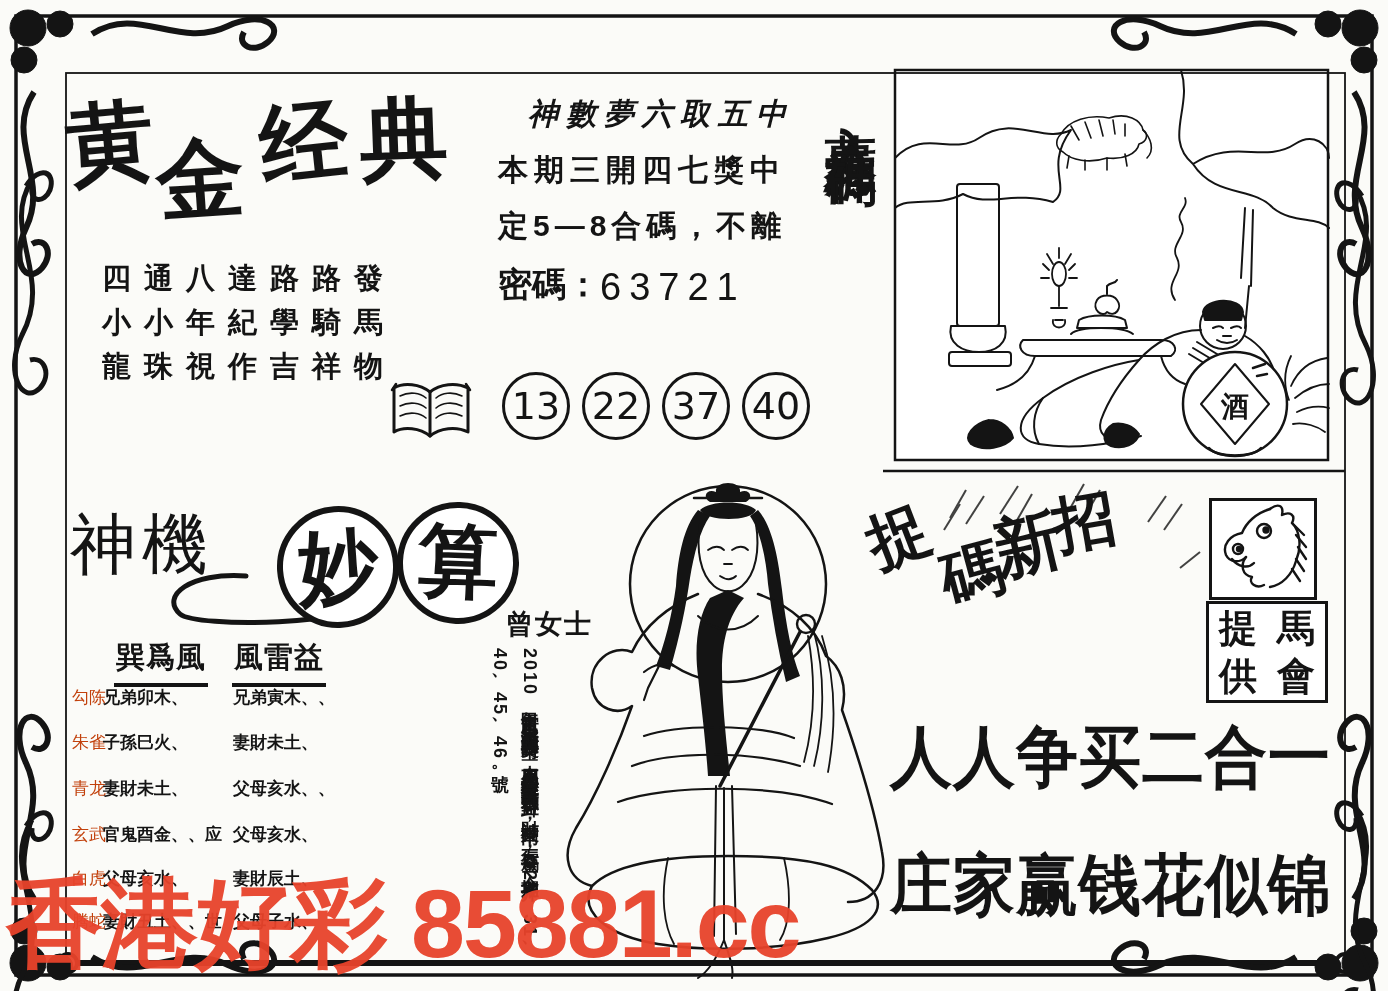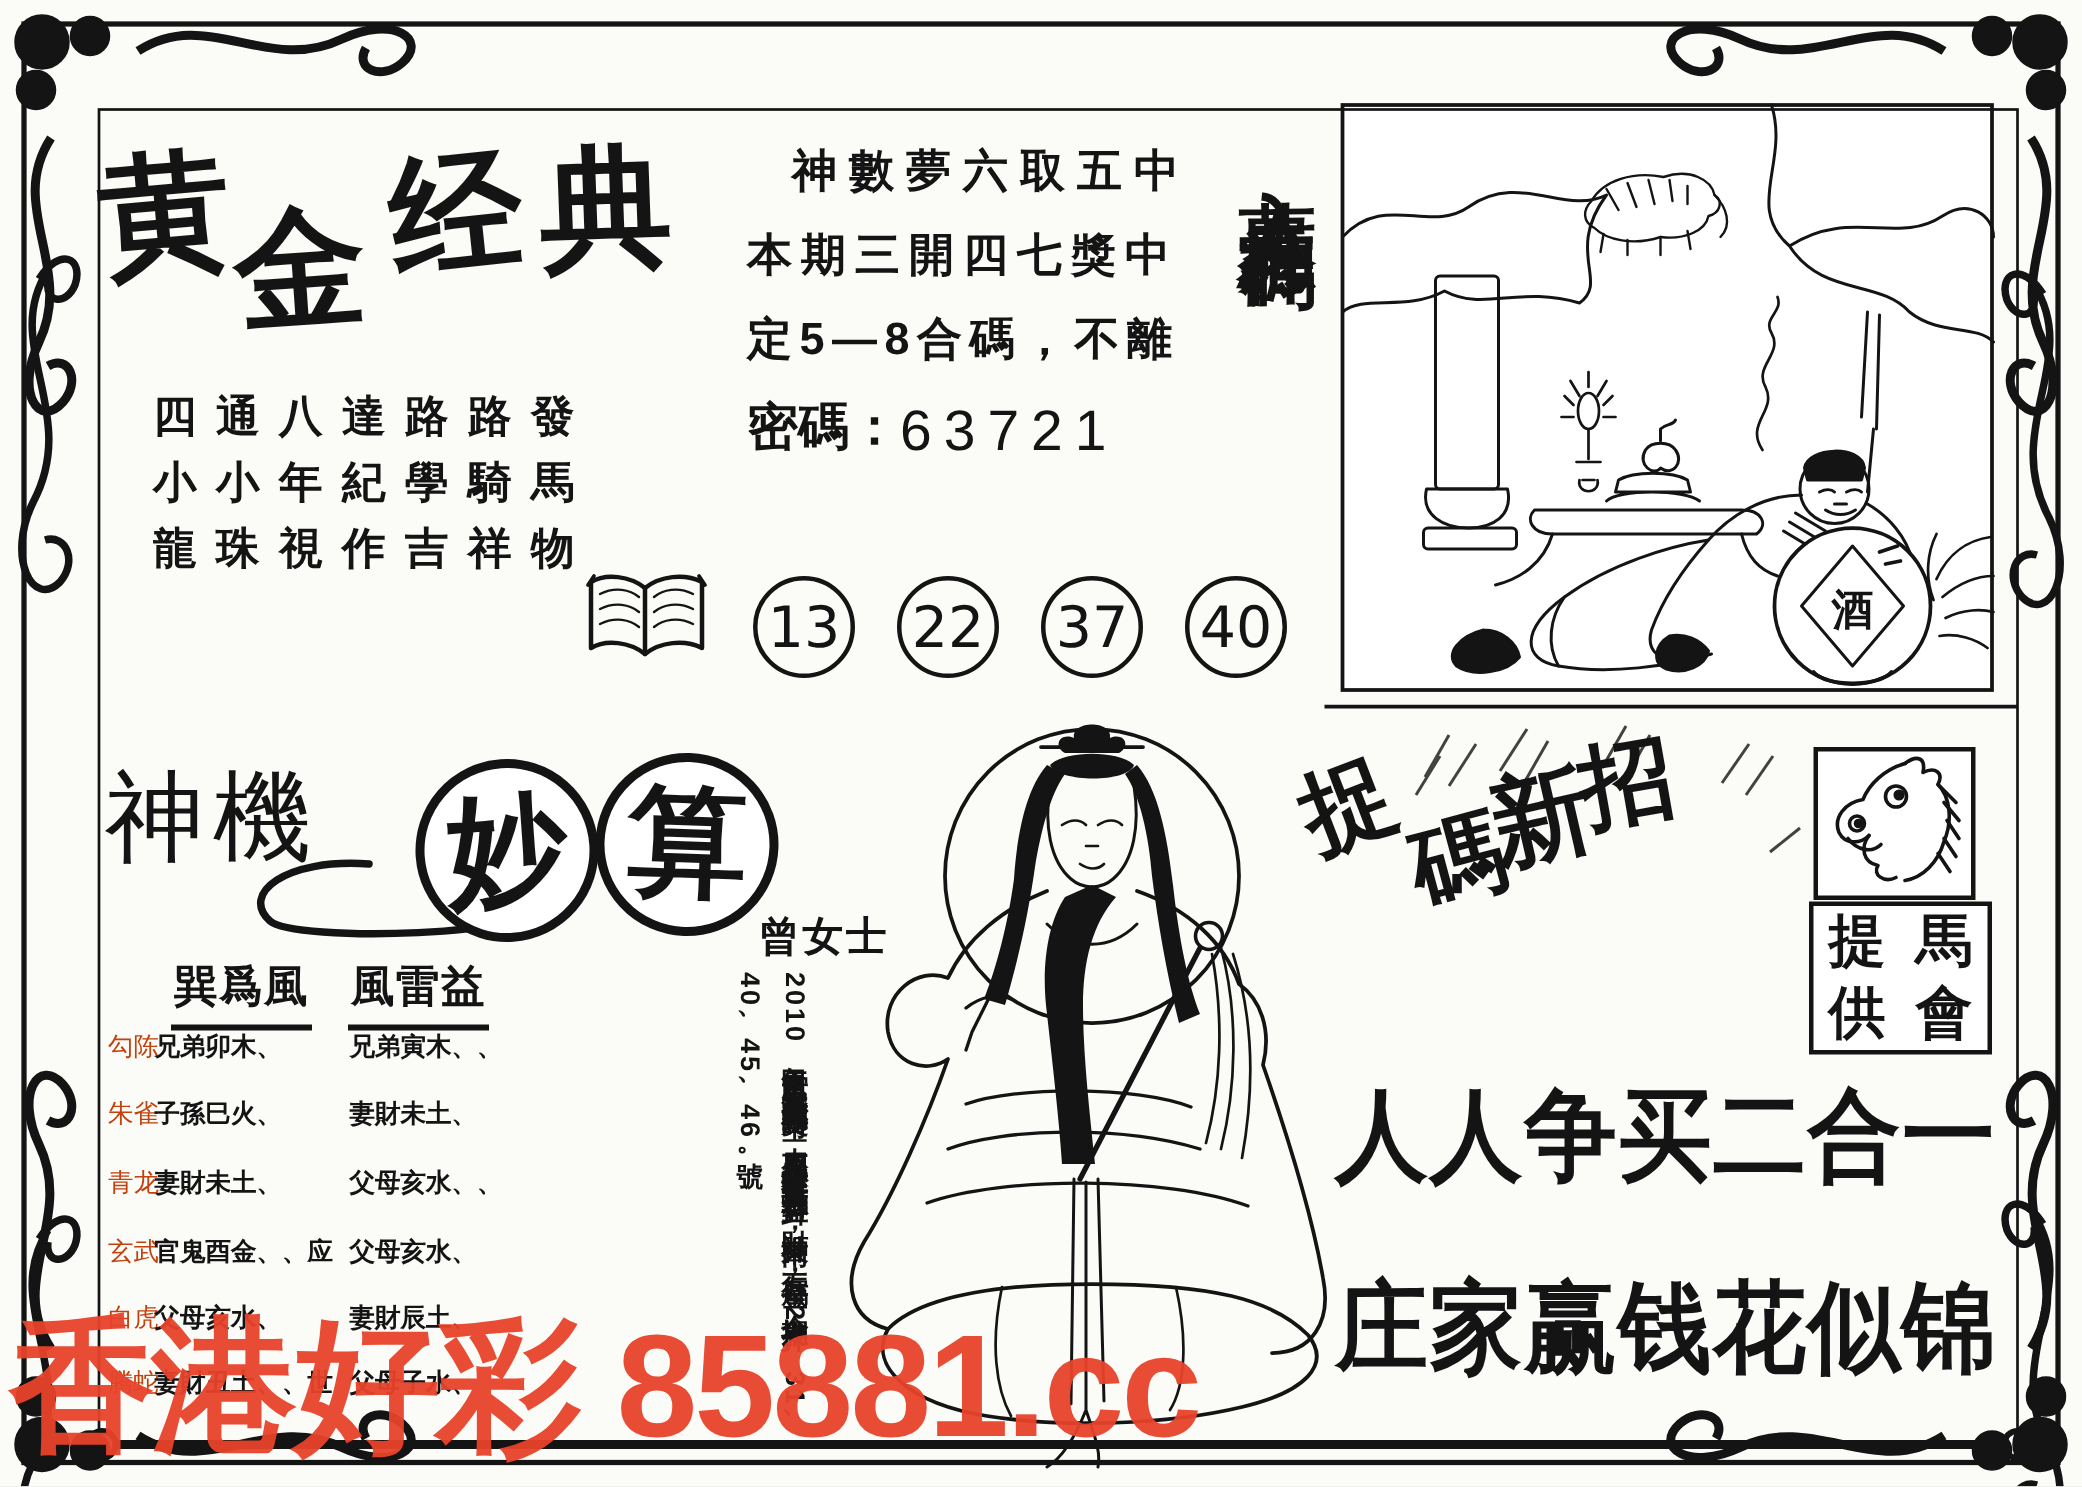--- a/index.html
+++ b/index.html
@@ -15,28 +15,28 @@
   .gc-char.c0{transform:rotate(-5deg);}
   .gc-char.c1{transform:translateY(36px) rotate(-4deg);}
   .gc-char.c2{transform:translateX(14px) rotate(-6deg);}
   .gc-char.c3{transform:translateX(24px) translateY(-4px) rotate(-2deg);}
 
   
   .verse{left:102px;top:256px;font-size:29px;font-weight:700;letter-spacing:13px;line-height:44px;white-space:nowrap;}
 
   
   .o-line{white-space:nowrap;font-weight:700;}
-  .o1{left:528px;top:94px;font-size:30px;letter-spacing:8px;}
+  .o1{left:528px;top:94px;font-size:30px;letter-spacing:8px;font-style:italic;}
   .o2{left:498px;top:150px;font-size:30px;letter-spacing:6px;}
   .o3{left:498px;top:206px;font-size:30px;letter-spacing:5px;}
   .pw{left:498px;top:262px;font-size:34px;font-weight:900;white-space:nowrap;}
   .pw .digits{font-family:Liberation Sans, sans-serif;font-size:38px;font-weight:500;letter-spacing:8px;vertical-align:-4px;margin-top:48px;}
 
   
-  .numrow{left:502px;top:384px;display:flex;gap:28px;}
+  .numrow{left:502px;top:372px;display:flex;gap:12px;}
   .numcircle{width:62px;height:62px;border:3px solid #141414;border-radius:50%;
              display:flex;align-items:center;justify-content:center;
              font-family:"DejaVu Sans",sans-serif;font-size:38px;font-weight:400;}
 
   
   .dreamv{left:816px;top:84px;height:368px;writing-mode:vertical-rl;
           font-size:52px;font-weight:800;letter-spacing:8px;transform:skewY(-1deg);}
 
   
   .dreambox{left:893px;top:68px;width:437px;height:394px;}

